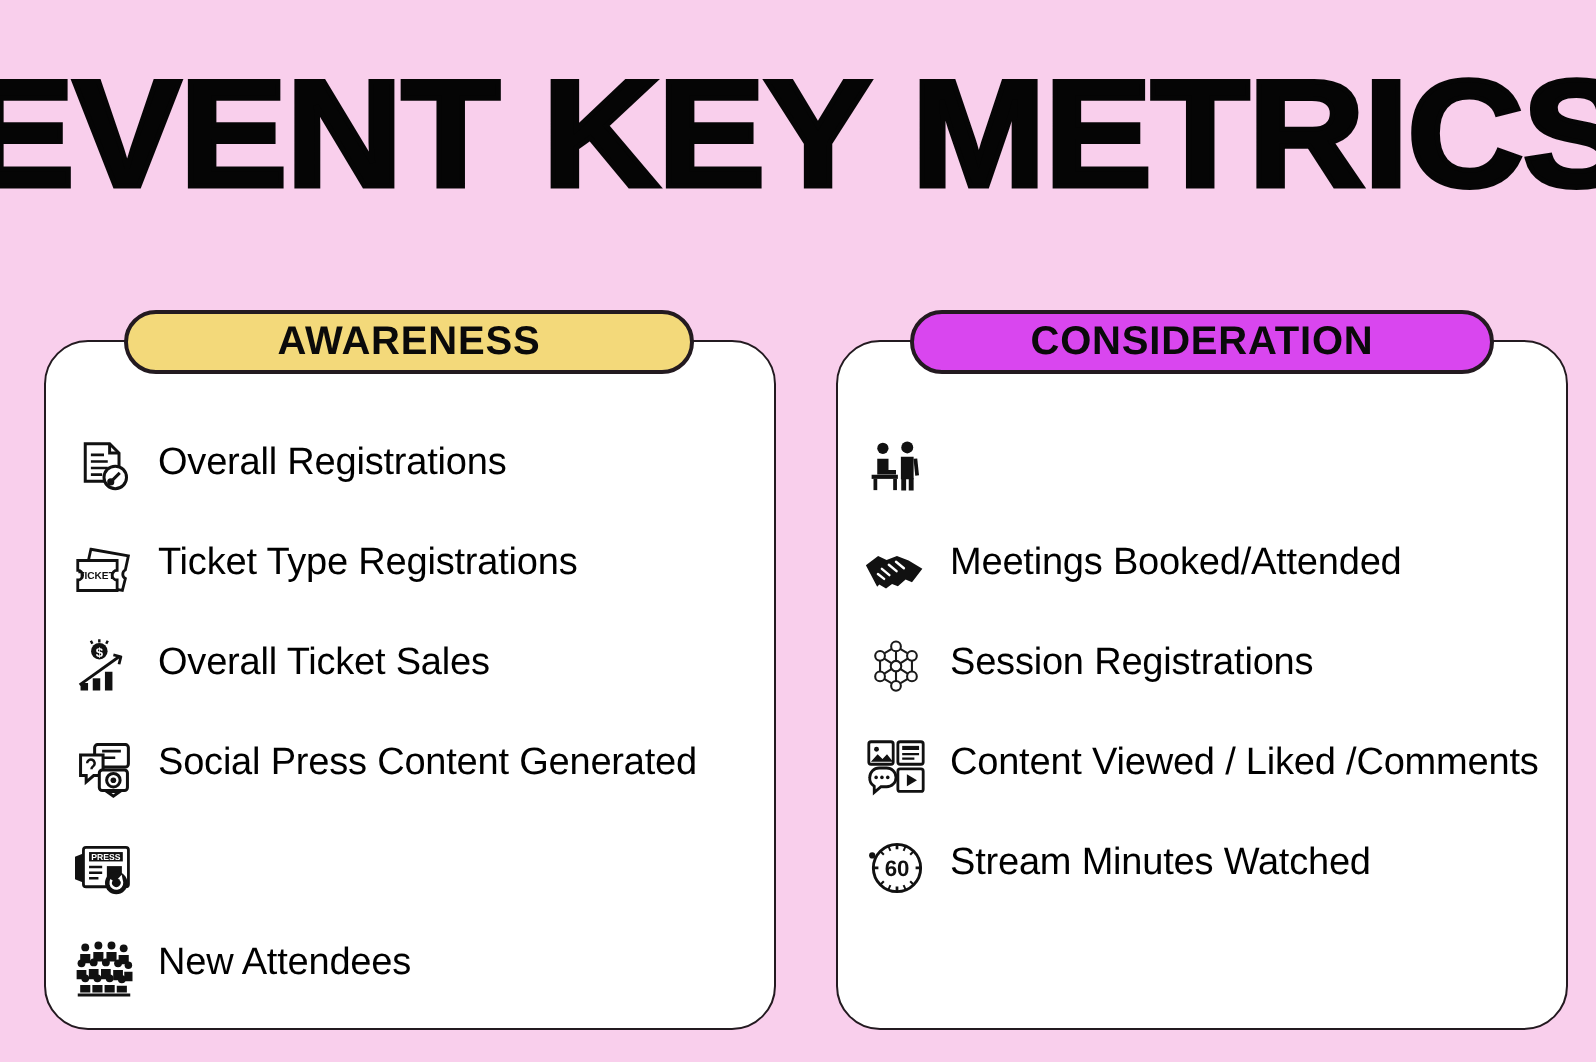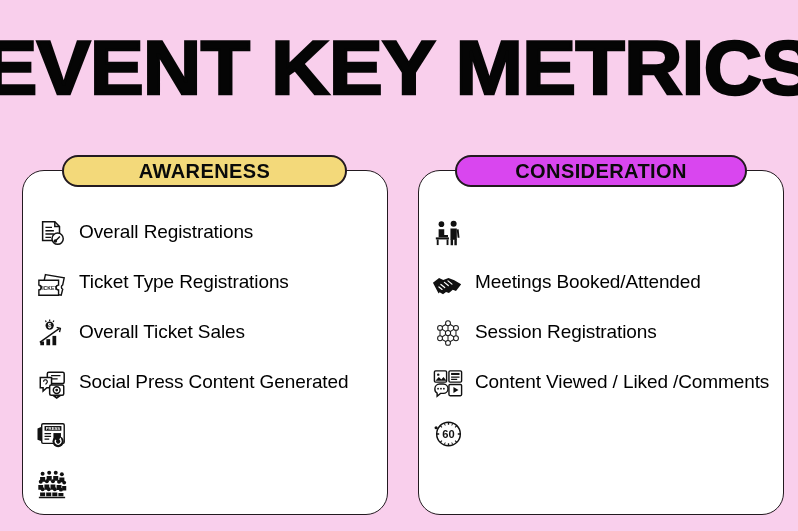--- a/index.html
+++ b/index.html
@@ -219,20 +219,21 @@
                 <path d="M1.4 17h5.2v5H1.4zM7.9 16.5h5.2v5.5H7.9zM14.4 16.5h5.2v5.5h-5.2zM20.9 17h5.2v5.5h-5.2zM26.8 18h4.4v5h-4.4z"></path>
                 <circle cx="6" cy="21.5" r="2.1"></circle>
                   <circle cx="12.5" cy="21.5" r="2.1"></circle>
                   <circle cx="19" cy="21.5" r="2.1"></circle>
                   <circle cx="25.5" cy="22" r="2.1"></circle>
                 <path d="M3.3 25h5.4v4H3.3zM9.8 25h5.4v4H9.8zM16.3 25h5.4v4h-5.4zM22.8 25.5h5.4v3.5h-5.4z"></path>
                 <rect x="2" y="29.6" width="28" height="1.6"></rect>
               </g>
             </svg>
           </span>
+          <span class="label">New Attendees</span>
         </div>
 
       </div>
     </div>
     <div class="pill awareness">
       <span>AWARENESS</span>
     </div>
   </div>
 
   <div class="column right">
@@ -309,20 +310,21 @@
           <span class="icon">
             <svg width="31" height="31" viewBox="0 0 32 32" fill="none" stroke="#111" stroke-width="1.5">
               <circle cx="16" cy="16.5" r="12.2" fill="#fff"></circle>
               <path d="M16 4.3v2.6M16 26.1v2.6M3.8 16.5h2.6M25.6 16.5h2.6" stroke-width="1.4"></path>
               <path d="M7.4 7.9l1.8 1.8M24.6 7.9l-1.8 1.8M7.4 25.1l1.8-1.8M24.6 25.1l-1.8-1.8" stroke-width="1.1"></path>
               <path d="M11.6 5.4l1 2.3M20.4 5.4l-1 2.3M11.6 27.6l1-2.3M20.4 27.6l-1-2.3" stroke-width="1"></path>
               <circle cx="3.2" cy="10" r="1.6" fill="#111" stroke="none"></circle>
               <text x="16" y="20.8" font-size="11.5" font-weight="700" fill="#111" stroke="none" text-anchor="middle" font-family="Liberation Sans, sans-serif">60</text>
             </svg>
           </span>
+          <span class="label">Stream Minutes Watched</span>
         </div>
 
       </div>
     </div>
     <div class="pill consideration">
       <span>CONSIDERATION</span>
     </div>
   </div>
 
 </div>

